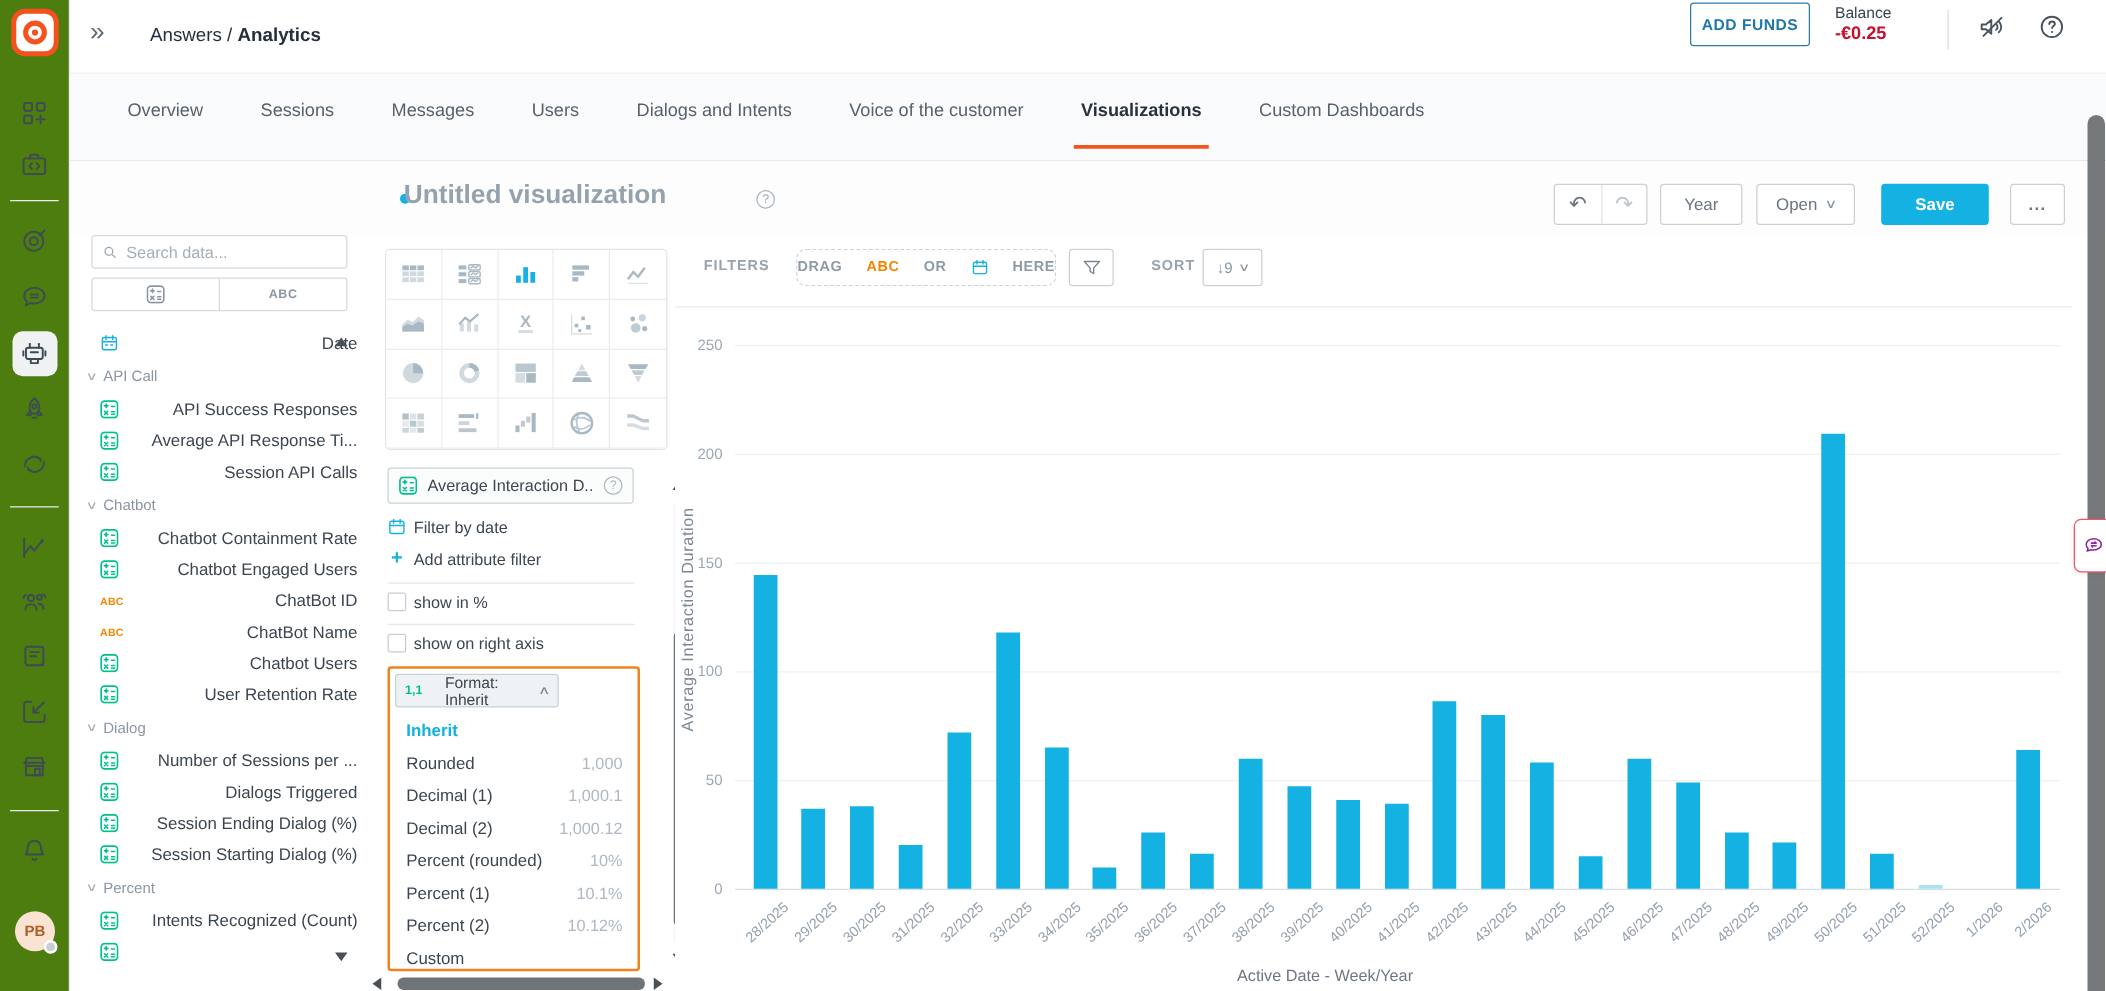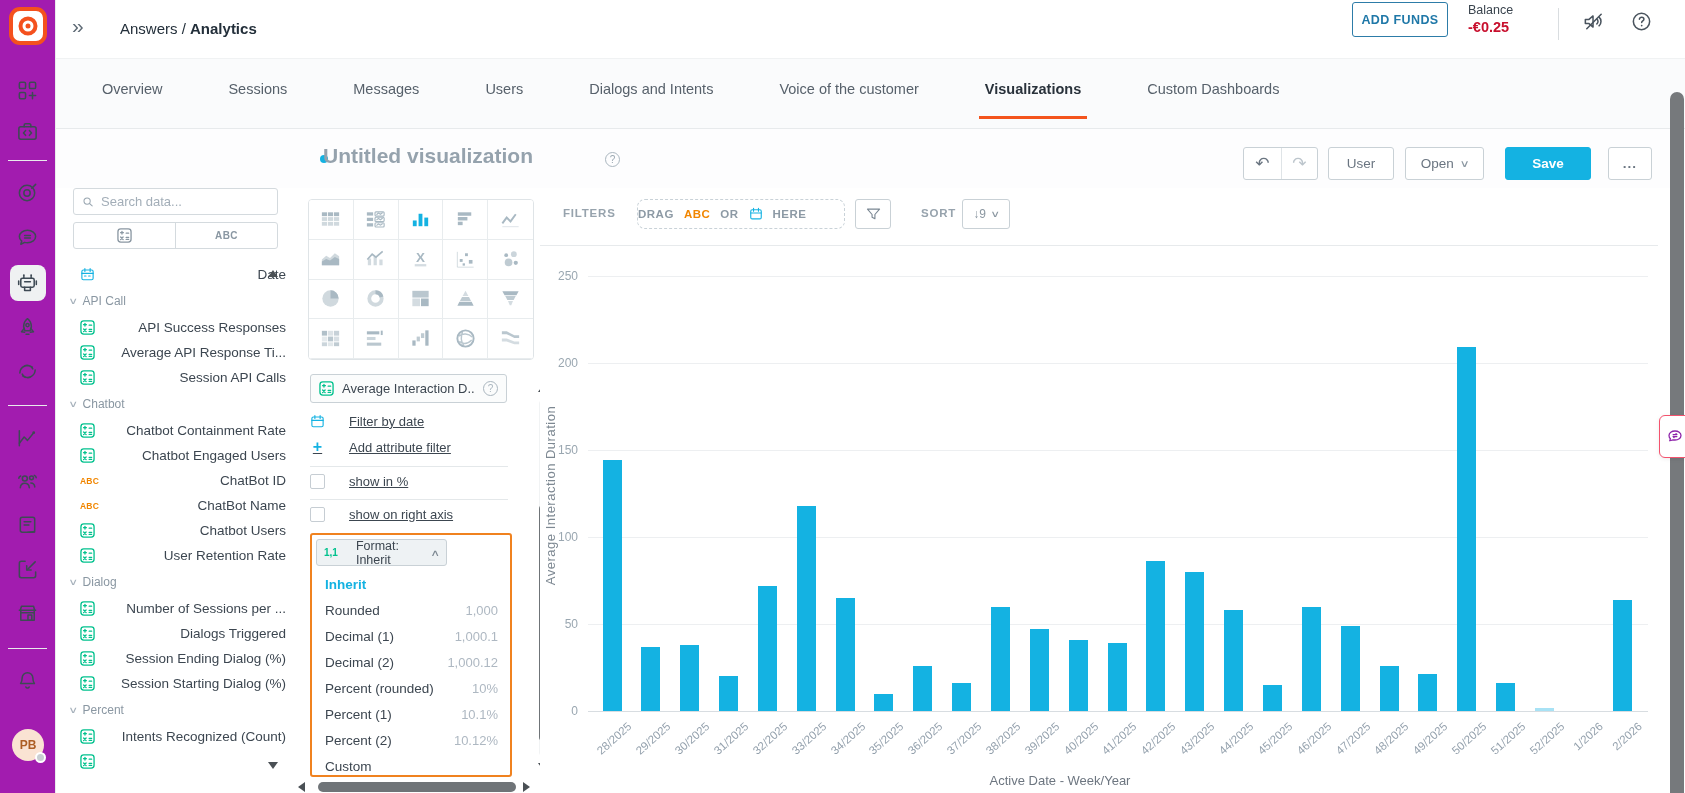--- a/index.html
+++ b/index.html
@@ -1,21 +1,21 @@
 <!DOCTYPE html>
 <html><head>
 <meta charset="utf-8">
 <style>
   * { margin:0; padding:0; box-sizing:border-box; }
   html,body { width:1685px; height:793px; overflow:hidden; background:#fff;
     font-family:"Liberation Sans","DejaVu Sans",sans-serif; color:#3c4650; }
   svg { display:block; }
 
   
-  #rail { position:absolute; left:0; top:0; width:56px; height:793px; background:#a21caf;
+  #rail { position:absolute; left:0; top:0; width:56px; height:793px; background:#4d7c0f;
     border-right:1px solid #e9ebec; z-index:30; }
   #logo { position:absolute; left:9px; top:7px; width:38px; height:38px; border:4px solid #f4511e;
     border-radius:11px; background:#fff; }
   #logo .ring { position:absolute; left:50%; top:50%; transform:translate(-50%,-50%);
     width:19px; height:19px; border:4px solid #f4511e; border-radius:50%; }
   #logo .dot { position:absolute; left:50%; top:50%; transform:translate(-50%,-50%);
     width:5px; height:5px; background:#f4511e; border-radius:50%; }
   .rail-ic { position:absolute; left:50%; transform:translateX(-50%); width:36px; height:36px;
     display:flex; align-items:center; justify-content:center; border-radius:8px; color:#3e4a54; cursor:pointer; }
   .rail-ic.active { background:#eff1f2; }
@@ -41,21 +41,21 @@
   #balance .lab { font-size:12.5px; color:#3a444e; }
   #balance .val { font-size:14.5px; font-weight:700; color:#c8102e; margin-top:2px; }
   #tb-div { position:absolute; left:1502px; top:8px; width:1px; height:32px; background:#d9dde0; }
   .tb-ic { position:absolute; top:6px; width:30px; height:30px; color:#4a545e; cursor:pointer;
     display:flex; align-items:center; justify-content:center; }
   .tb-ic svg { width:23px; height:23px; stroke:currentColor; fill:none; stroke-width:1.6; stroke-linecap:round; stroke-linejoin:round; }
 
   
   #tabband { position:absolute; left:56px; top:58px; right:0; height:71px; background:#fafbfc;
     border-top:1px solid #f0f2f3; border-bottom:1px solid #e7eaec; }
-  #tabs { display:flex; gap:66px; padding:22px 0 0 46px; }
+  #tabs { display:flex; gap:46px; padding:22px 0 0 46px; }
   .tab { font-size:14.5px; color:#57616b; cursor:pointer; position:relative; white-space:nowrap; padding-bottom:22px; }
   .tab.active { color:#29323b; font-weight:700; }
   .tab.active .ul { position:absolute; left:-6px; right:-6px; bottom:0; height:3.5px; background:#f4541d; }
 
   
   #vizheader { position:absolute; left:56px; top:129px; right:0; height:59px; background:#fdfdfe; }
   #viz-dot { position:absolute; left:264px; top:26px; width:8px; height:8px; border-radius:50%; background:#14b2e2; }
   #viz-title { position:absolute; left:267px; top:15px; font-size:21px; font-weight:700; color:#95a2ad; }
   #viz-help { position:absolute; left:549px; top:23px; color:#9aa7b1; }
   .btn { position:absolute; top:18px; height:33px; background:#fff; border:1px solid #c9d1d6;
@@ -106,22 +106,22 @@
   .pk-cell:nth-child(5n) { border-right:none; }
   .pk-cell svg { width:23px; height:23px; }
 
   
   #metric-card { position:absolute; left:310px; top:374px; width:197px; height:29px; background:#fbfcfc;
     border:1px solid #c9d1d6; border-radius:3px; display:flex; align-items:center; gap:8px;
     padding:0 8px; cursor:pointer; }
   #metric-card .lbl { font-size:13px; color:#3c4650; flex:1; white-space:nowrap; overflow:hidden; }
   .qmark { width:15px; height:15px; border:1.2px solid #aab6bf; border-radius:50%; color:#aab6bf;
     font-size:10px; display:flex; align-items:center; justify-content:center; flex:none; }
-  .cfg-row { position:absolute; left:310px; width:197px; display:flex; align-items:center; gap:24px;
-    cursor:pointer; font-size:13px; color:#3c4650;text-decoration:underline; }
+  .cfg-row { position:absolute; left:310px; width:197px; display:flex; align-items:center; gap:6px;
+    cursor:pointer; font-size:13px; color:#3c4650; }
   .cfg-div { position:absolute; left:310px; width:198px; height:1px; background:#e4e8ea; }
   .chk { width:15px; height:15px; border:1px solid #c6cdd3; border-radius:2px; background:#fff; flex:none; }
   .plus-blue { color:#14b2e2; font-size:16px; font-weight:700; width:15px; text-align:center; flex:none; }
 
   #format-box { position:absolute; left:310px; top:533px; width:202px; height:244px; background:#fff;
     border:2px solid #f0821f; border-radius:3px; }
   #format-btn { position:absolute; left:4px; top:4px; width:131px; height:27px; background:#eef2f4;
     border:1px solid #c9d1d6; border-radius:3px; display:flex; align-items:center; gap:6px;
     padding:0 7px; cursor:pointer; }
   #format-btn .num { font-size:10px; font-weight:700; color:#00c18d; }
@@ -143,21 +143,21 @@
   .sa-right { position:absolute; width:0; height:0; border-top:5px solid transparent; border-bottom:5px solid transparent;
     border-left:7px solid #4a5055; cursor:pointer; }
 
   
   #canvas { position:absolute; left:540px; top:188px; width:1118px; height:605px; background:#fff; }
   #filters-label, #sort-label { position:absolute; top:19px; font-size:11.5px; font-weight:700;
     letter-spacing:.8px; color:#97a3ad; }
   #filters-label { left:23px; }
   #sort-label { left:381px; }
   #dropzone { position:absolute; left:97px; top:11px; width:208px; height:30px; border:1.5px dashed #c9d2d8;
-    border-radius:8px; display:flex; align-items:center; justify-content:flex-start; gap:10px; cursor:pointer; }
+    border-radius:8px; display:flex; align-items:center; justify-content:space-between; gap:0; cursor:pointer; }
   #dropzone span { font-size:11.5px; font-weight:700; letter-spacing:.5px; color:#8d9aa5; }
   #dropzone .abc { color:#f18600; }
   #dropzone svg { width:14px; height:14px; stroke:#14b2e2; fill:none; stroke-width:1.6; stroke-linecap:round; }
   #funnel-btn { position:absolute; left:315px; top:11px; width:36px; height:30px; border:1px solid #c9d1d6;
     border-radius:3px; background:#fff; display:flex; align-items:center; justify-content:center; cursor:pointer; }
   #funnel-btn svg { width:17px; height:17px; stroke:#7a8793; fill:none; stroke-width:1.6; stroke-linejoin:round; }
   #sort-dd { position:absolute; left:422px; top:11px; width:48px; height:30px; border:1px solid #c9d1d6;
     border-radius:3px; background:#fff; display:flex; align-items:center; justify-content:center; gap:6px;
     cursor:pointer; color:#8b97a1; }
   #sort-dd .glyph { font-size:12px; }
@@ -339,21 +339,21 @@
   </div>
 
 <div id="vizheader">
   <div id="viz-dot"></div>
   <div id="viz-title">Untitled visualization</div>
   <div id="viz-help" class="qmark">?</div>
   <div class="btn" id="undo-group">
     <div class="half">↶</div>
     <div class="half redo">↷</div>
   </div>
-  <button class="btn" id="btn-clear">User</button>
+  <button class="btn" id="btn-clear">Year</button>
   <button class="btn" id="btn-open">
     <span>Open</span>
     <span class="chev">∨</span>
   </button>
   <button class="btn" id="btn-save">Save</button>
   <button class="btn" id="btn-more">...</button>
 </div>
 
 <div id="search-box">
   <svg viewBox="0 0 20 20">

